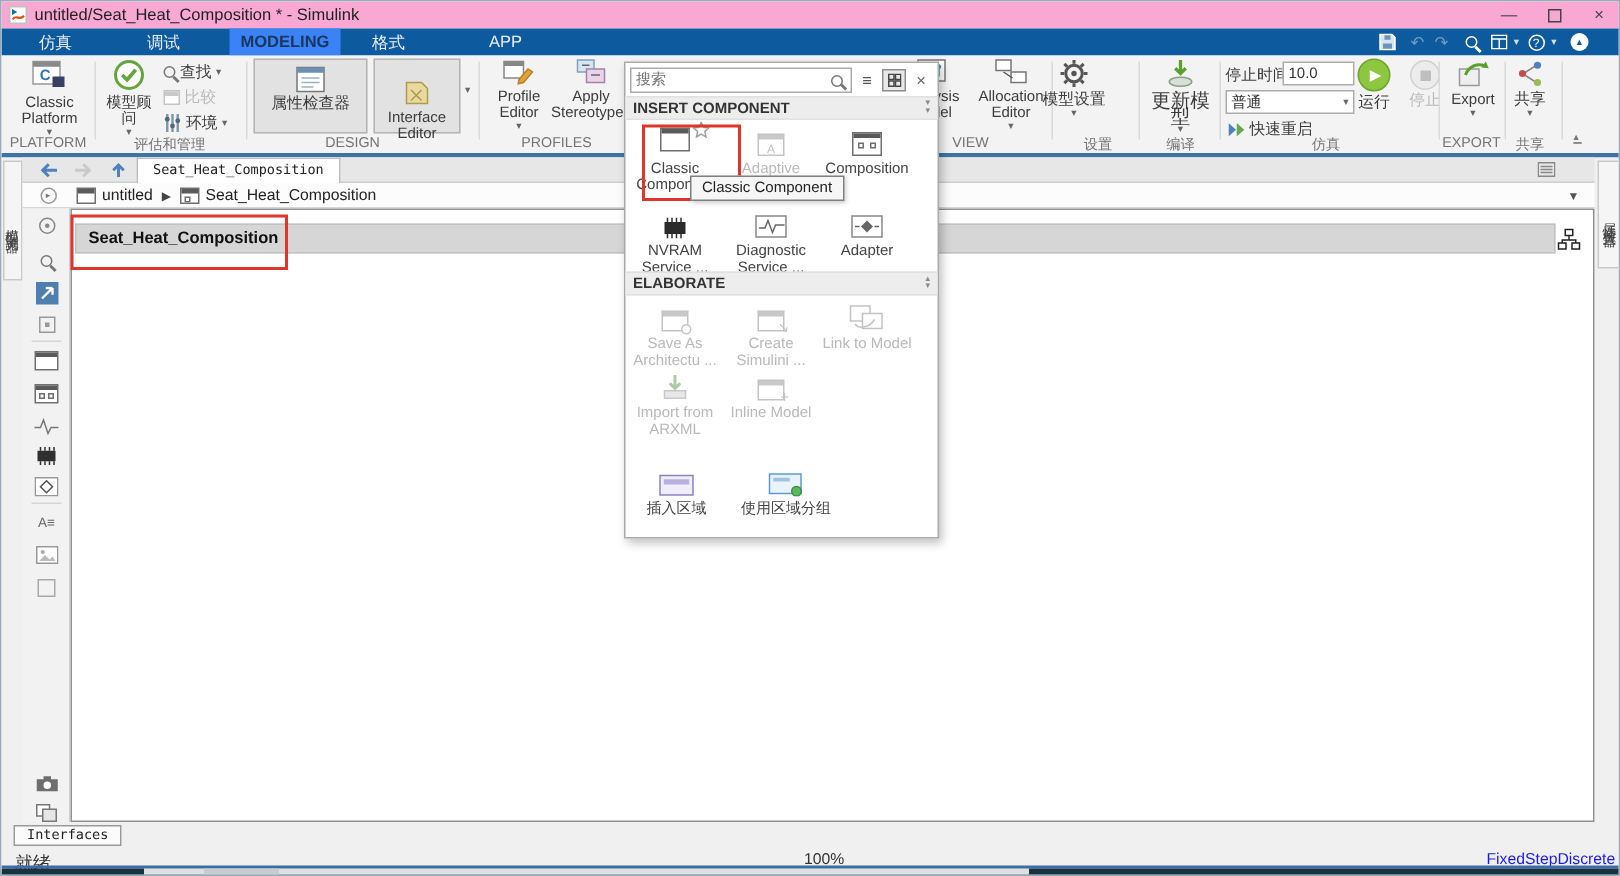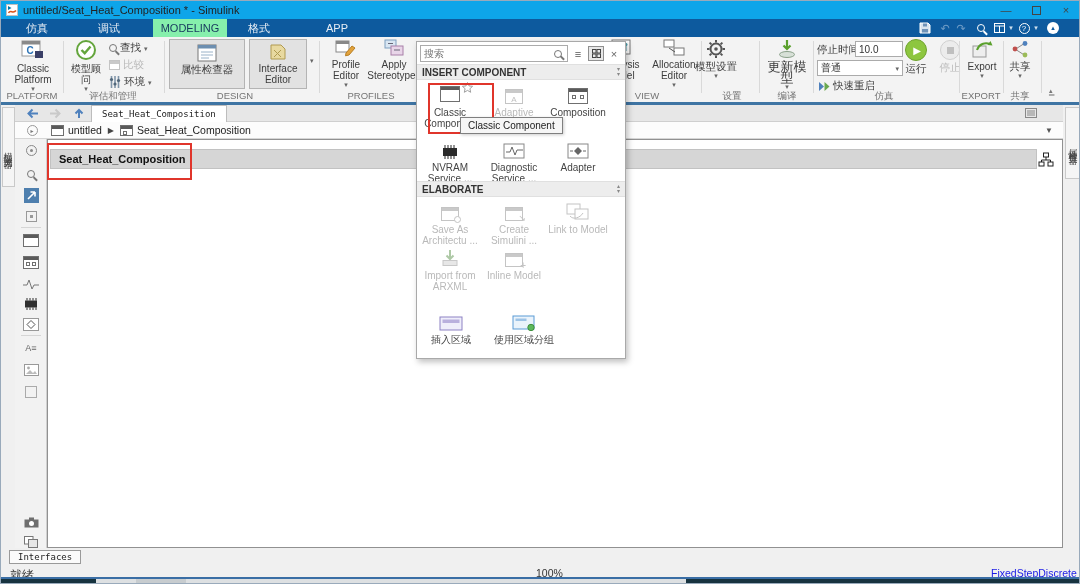--- a/index.html
+++ b/index.html
@@ -5,28 +5,28 @@
 *{box-sizing:border-box;margin:0;padding:0}
 html,body{background:#888}
 #app{position:relative;width:1080px;height:584px;background:#fff;overflow:hidden;
   font-family:"Liberation Sans","DejaVu Sans",sans-serif;color:#333;border:1px solid #9ab}
 .abs{position:absolute}
 .f{display:flex;align-items:center}
 .fc{display:flex;align-items:center;justify-content:center}
 svg{display:block}
 
 
-.titlebar{position:absolute;left:0;top:0;width:1080px;height:18px;background:#0ea5e9;font-size:11px;color:#222;display:flex;align-items:center;padding-left:5px}
+.titlebar{position:absolute;left:0;top:0;width:1080px;height:18px;background:#f9a8d4;font-size:11px;color:#222;display:flex;align-items:center;padding-left:5px}
 .winbtn{width:30px;height:16px;display:flex;align-items:center;justify-content:center;font-size:11px;color:#444}
 .maxbox{width:9px;height:9px;border:1px solid #444}
 
 
 .tabbar{position:absolute;left:0;top:18px;width:1080px;height:18px;background:#0d5a9e}
 .rtab{position:absolute;top:0;height:18px;display:flex;align-items:center;justify-content:center;color:#e8eef5;font-size:11px;cursor:default}
-.rtab.active{background:#86efac;color:#17375e;font-weight:normal}
+.rtab.active{background:#3b82f6;color:#17375e;font-weight:bold}
 .qa{position:absolute;top:1px;height:16px;display:flex;align-items:center;justify-content:center}
 
 
 .ribbon{position:absolute;left:0;top:36px;width:1080px;height:65px;background:#f3f3f3;font-size:10px;color:#3c3c3c}
 .vsep{position:absolute;top:4px;height:52px;width:1px;background:#d9d9d9}
 .glabel{position:absolute;top:53px;font-size:9.5px;color:#747474;text-align:center;white-space:nowrap}
 .bigbtn{position:absolute;top:2px;display:flex;flex-direction:column;align-items:center;text-align:center;line-height:11px;font-size:10px;color:#3c3c3c}
 .bigbtn .lbl{margin-top:2px}
 .smrow{position:absolute;display:flex;align-items:center;gap:3px;font-size:10.5px;white-space:nowrap}
 .pressed{background:#e2e2e2;border:1px solid #b4b4b4}
@@ -191,21 +191,21 @@
     <div class="bigbtn pressed" style="left:168px;width:76px;height:50px;padding-top:4px">
       <span>
         <svg width="20" height="18">
             <rect x="1" y="1" width="18" height="16" fill="#fff" stroke="#777"></rect>
             <rect x="1" y="1" width="18" height="3.5" fill="#6d8fb0"></rect>
             <path d="M4 8h12M4 11h12M4 14h8" stroke="#9ab2c8"></path>
           </svg>
       </span>
       <span class="lbl" style="font-size:10.5px">属性检查器</span>
     </div>
-    <div class="bigbtn pressed" style="left:248px;width:58px;height:50px;padding-top:3px">
+    <div class="bigbtn pressed" style="left:248px;width:58px;height:50px;padding-top:13px">
       <span>
         <svg width="20" height="18">
             <path d="M3 2h10l4 4v10H3z" fill="#e8d9a0" stroke="#b09a50"></path>
             <path d="M6 7l7 7M13 7l-7 7" stroke="#b09a50"></path>
           </svg>
       </span>
       <span class="lbl">Interface Editor</span>
     </div>
     <div class="smrow" style="left:309px;top:20px">
         <span class="dd">▾</span>

